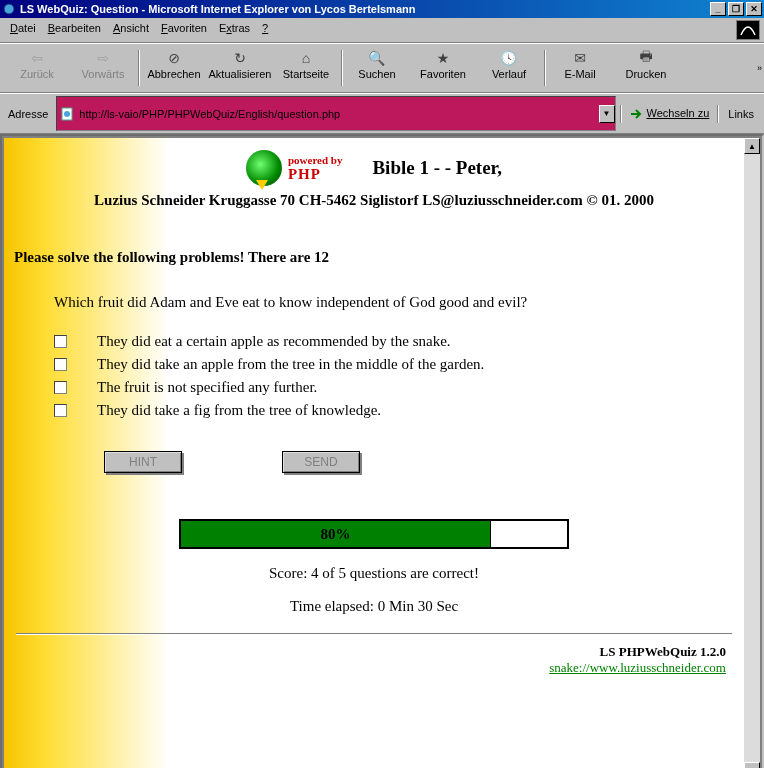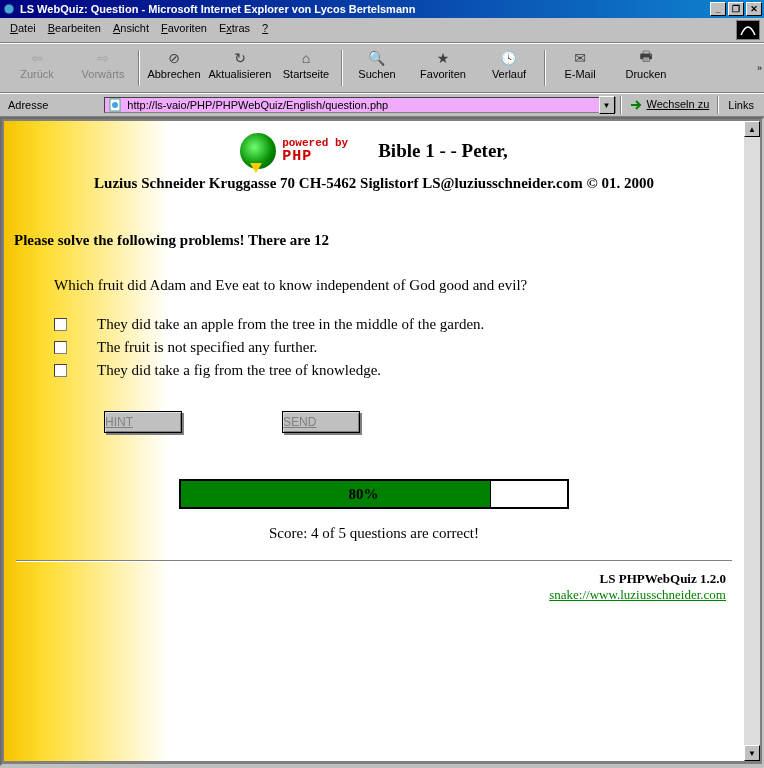--- a/index.html
+++ b/index.html
@@ -115,26 +115,25 @@
   padding: 2px 4px;
   border-top: 1px solid #fff;
   border-bottom: 1px solid #808080;
   gap: 4px;
 }
 .addressbar .lbl { padding: 0 4px; }
 .addressbar .combo {
   flex: 1;
   display: flex;
   align-items: center;
-  background: #f0abfc;
+  background: #be185d;
   border: 1px solid #808080;
   border-top-color: #404040;
   border-left-color: #404040;
-  height: 16px;
-  margin-left: 48px;
+  height: 35px;
 }
 .addressbar .combo .page-icon {
   width: 16px; height: 16px;
   margin: 0 2px;
   display: flex;
   align-items: center;
   justify-content: center;
 }
 .addressbar .combo .url { flex: 1; padding: 0 2px; font-size: 11px; }
 .addressbar .combo .dd {
@@ -226,21 +225,21 @@
 }
 .php-arrow {
   position: absolute;
   bottom: -4px; left: 10px;
   width: 0; height: 0;
   border-left: 6px solid transparent;
   border-right: 6px solid transparent;
   border-top: 10px solid #ffcc00;
 }
 .powered {
-  font-family: Liberation Mono, monospace;
+  font-family: Liberation Serif, serif;
   font-size: 11px;
   font-weight: bold;
   color: #cc0000;
   line-height: 1.1;
 }
 .powered .line2 { font-size: 15px; letter-spacing: 1px; }
 .quiz-title {
   font-family: "Times New Roman", serif;
   font-size: 19px;
   font-weight: bold;
@@ -284,40 +283,39 @@
   margin: 32px 0 0 90px;
   display: flex;
   gap: 100px;
 }
 .act-btn {
   width: 78px;
   height: 22px;
   background: #c0c0c0;
   border: 1px solid #000;
   box-shadow: inset 1px 1px #dfdfdf, inset -1px -1px #808080, 2px 2px #808080;
+  text-align: center;
   font-family: Arial, sans-serif;
   font-size: 12px;
   line-height: 20px;
   color: #808080;
-  text-decoration: underline;
 }
 
 .progress-wrap {
   margin: 46px auto 0 auto;
   width: 390px;
   border: 2px solid #000;
   box-shadow: inset 0 0 0 2px #fff;
   height: 30px;
   display: flex;
 }
 .progress-fill {
   background: #008000;
   height: 100%;
   position: relative;
-  padding-left: 28px;
 }
 .progress-text {
   position: absolute;
   width: 100%;
   height: 100%;
   display: flex;
   align-items: center;
   justify-content: center;
   font-weight: bold;
   color: #000;
@@ -462,20 +460,24 @@
         <div class="quiz-title">Bible 1 - - Peter,</div>
       </div>
       <div class="byline">Luzius Schneider Kruggasse 70 CH-5462 Siglistorf LS@luziusschneider.com © 01. 2000</div>
 
       <div class="instructions">Please solve the following problems! There are 12</div>
       <div class="question">Which fruit did Adam and Eve eat to know independent of God good and evil?</div>
 
       <div class="answers">
         <div class="ans-row">
           <div class="chk"></div>
+          <div>They did eat a certain apple as recommended by the snake.</div>
+        </div>
+        <div class="ans-row">
+          <div class="chk"></div>
           <div>They did take an apple from the tree in the middle of the garden.</div>
         </div>
         <div class="ans-row">
           <div class="chk"></div>
           <div>The fruit is not specified any further.</div>
         </div>
         <div class="ans-row">
           <div class="chk"></div>
           <div>They did take a fig from the tree of knowledge.</div>
         </div>
@@ -487,20 +489,21 @@
       </div>
 
       <div class="progress-wrap">
         <div class="progress-fill" style="width:80%">
           <div class="progress-text">80%</div>
         </div>
         <div class="progress-remain" style="flex:1"></div>
       </div>
 
       <div class="score">Score: 4 of 5 questions are correct!</div>
+      <div class="elapsed">Time elapsed: 0 Min 30 Sec</div>
 
       <hr class="hr">
 
       <div class="footer">
         <div class="ver">LS PHPWebQuiz 1.2.0</div>
         <a href="#">snake://www.luziusschneider.com</a>
       </div>
     </div>
   </div>
 

